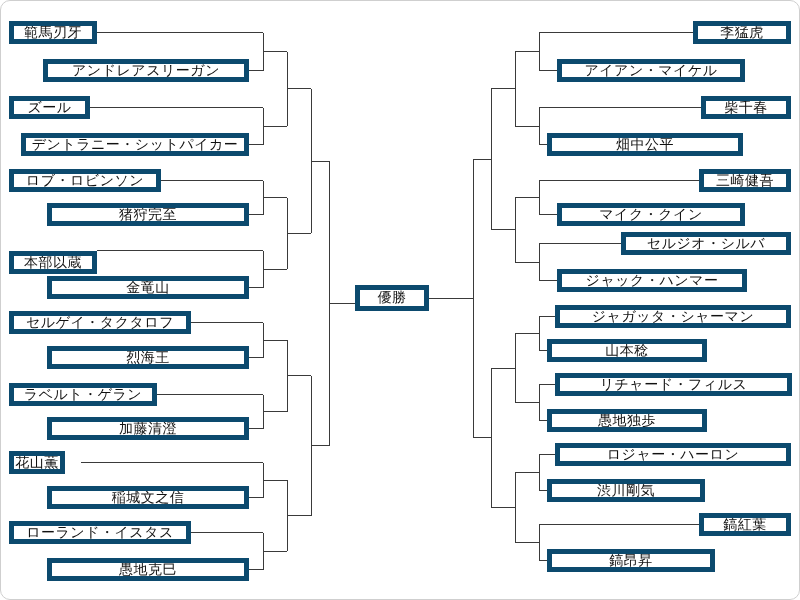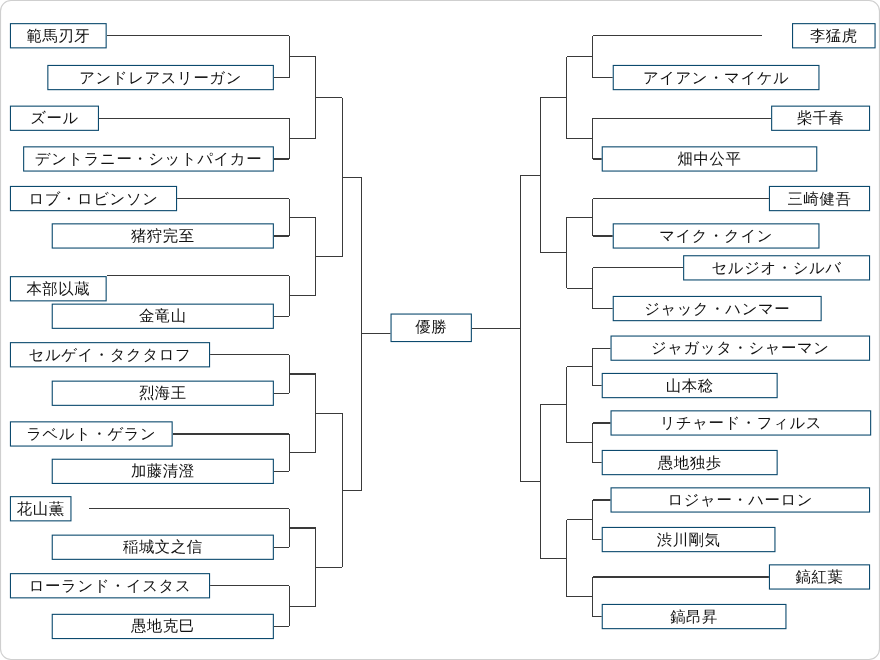--- a/index.html
+++ b/index.html
@@ -12,21 +12,21 @@
     background: #ffffff;
     border: 1px solid #cfcfcf;
     border-radius: 10px;
     overflow: hidden;
   }
   #wires { position: absolute; left: 0; top: 0; }
   #wires line { stroke: #3a3a3a; stroke-width: 1; }
   .pbox {
     position: absolute;
     height: 23px;
-    border: 1px solid #0c4a6e;
+    border: 5px solid #0c4a6e;
     background: #ffffff;
     display: flex;
     align-items: center;
     justify-content: center;
     font-size: 14px;
     color: #111111;
     white-space: nowrap;
     overflow: hidden;
     letter-spacing: 0.5px;
   }
@@ -140,21 +140,21 @@
       <div class="pbox" style="left: 8px; top: 250px; width: 88px;">本部以蔵</div>
       <div class="pbox" style="left: 46px; top: 275px; width: 202px;">金竜山</div>
       <div class="pbox" style="left: 8px; top: 310px; width: 182px;">セルゲイ・タクタロフ</div>
       <div class="pbox" style="left: 46px; top: 345px; width: 202px;">烈海王</div>
       <div class="pbox" style="left: 8px; top: 382px; width: 148px;">ラベルト・ゲラン</div>
       <div class="pbox" style="left: 46px; top: 416px; width: 202px;">加藤清澄</div>
       <div class="pbox" style="left: 8px; top: 450px; width: 56px;">花山薫</div>
       <div class="pbox" style="left: 46px; top: 485px; width: 202px;">稲城文之信</div>
       <div class="pbox" style="left: 8px; top: 520px; width: 182px;">ローランド・イスタス</div>
       <div class="pbox" style="left: 46px; top: 557px; width: 202px;">愚地克巳</div>
-      <div class="pbox" style="left: 719px; top: 20px; width: 76px; text-align: center;">李猛虎</div>
+      <div class="pbox" style="left: 692px; top: 20px; width: 98px; text-align: center;">李猛虎</div>
       <div class="pbox" style="left: 556px; top: 58px; width: 188px;">アイアン・マイケル</div>
       <div class="pbox" style="left: 700px; top: 95px; width: 90px;">柴千春</div>
       <div class="pbox" style="left: 546px; top: 132px; width: 196px;">畑中公平</div>
       <div class="pbox" style="left: 698px; top: 168px; width: 92px;">三崎健吾</div>
       <div class="pbox" style="left: 556px; top: 202px; width: 188px;">マイク・クイン</div>
       <div class="pbox" style="left: 620px; top: 231px; width: 170px;">セルジオ・シルバ</div>
       <div class="pbox" style="left: 556px; top: 268px; width: 190px;">ジャック・ハンマー</div>
       <div class="pbox" style="left: 554px; top: 304px; width: 236px;">ジャガッタ・シャーマン</div>
       <div class="pbox" style="left: 546px; top: 338px; width: 160px;">山本稔</div>
       <div class="pbox" style="left: 554px; top: 372px; width: 237px;">リチャード・フィルス</div>

